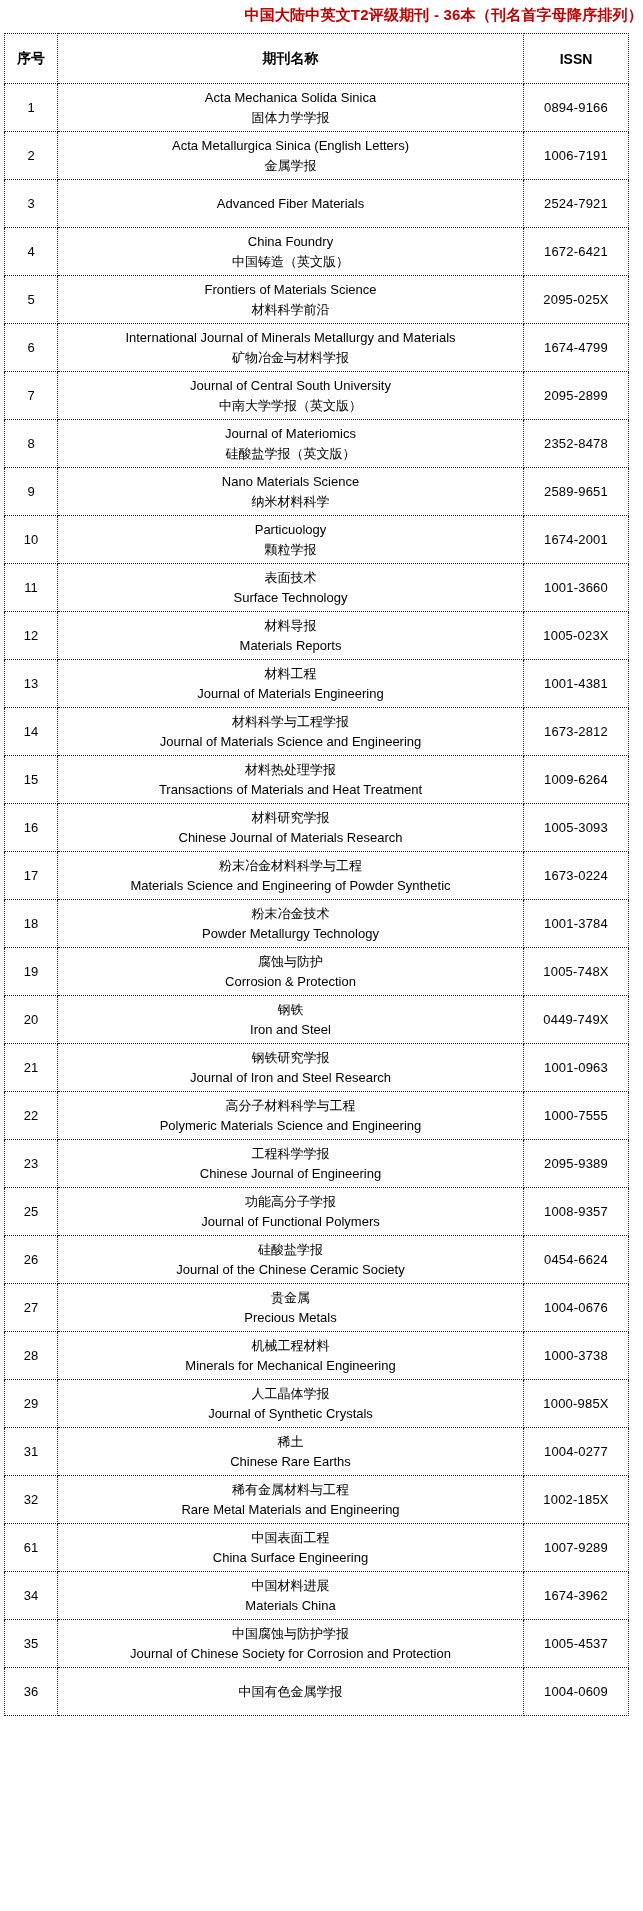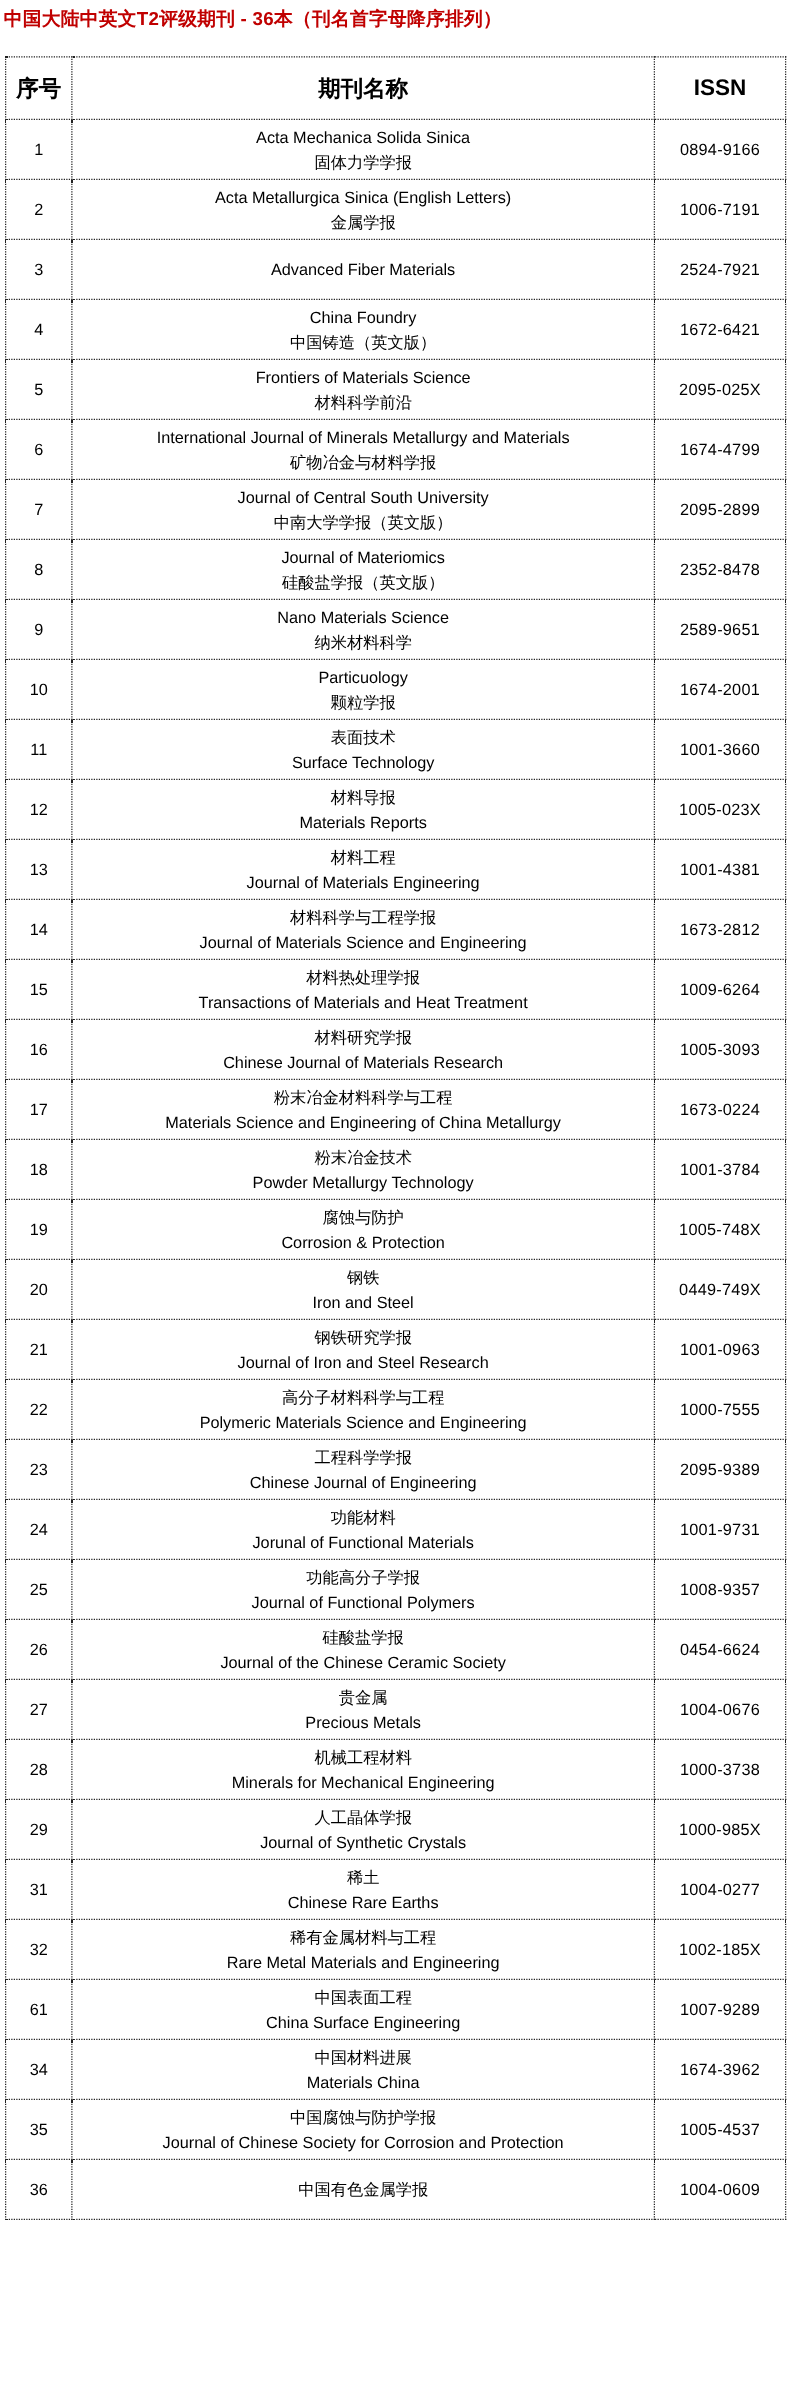--- a/index.html
+++ b/index.html
@@ -9,40 +9,41 @@
     font-family:"Liberation Sans", sans-serif;
     color:#000;
     position:relative;
     overflow:hidden;
   }
   .page { padding:6px 0 0 3px; }
   .title {
     font-size:15px;
     font-weight:bold;
     letter-spacing:0.2px;
-    margin-bottom:20px;
+    margin-bottom:8px;
+    text-align:right;
   }
   table.journal-table {
     border-collapse:collapse;
     table-layout:fixed;
     width:624px;
     margin-left:1px;
   }
   .journal-table col.col-no   { width:53px; }
   .journal-table col.col-name { width:466px; }
   .journal-table col.col-issn { width:105px; }
   .journal-table th, .journal-table td {
     border:1px dotted #222;
     text-align:center;
     vertical-align:middle;
     background:#fff;
   }
   .journal-table th {
     height:50px;
-    font-size:18px;
+    font-size:14px;
     font-weight:bold;
     color:#000;
   }
   .journal-table tbody td {
     height:48px;
     font-size:13px;
     padding:2px 4px;
     color:#000;
   }
   .name-line { line-height:20px; white-space:nowrap; overflow:hidden; }
@@ -192,21 +193,21 @@
           <td>
             <div class="name-line">材料研究学报</div>
             <div class="name-line">Chinese Journal of Materials Research</div>
           </td>
           <td class="issn">1005-3093</td>
         </tr>
         <tr>
           <td>17</td>
           <td>
             <div class="name-line">粉末冶金材料科学与工程</div>
-            <div class="name-line">Materials Science and Engineering of China Metallurgy</div>
+            <div class="name-line">Materials Science and Engineering of Powder Synthetic</div>
           </td>
           <td class="issn">1673-0224</td>
         </tr>
         <tr>
           <td>18</td>
           <td>
             <div class="name-line">粉末冶金技术</div>
             <div class="name-line">Powder Metallurgy Technology</div>
           </td>
           <td class="issn">1001-3784</td>
@@ -243,28 +244,20 @@
           </td>
           <td class="issn">1000-7555</td>
         </tr>
         <tr>
           <td>23</td>
           <td>
             <div class="name-line">工程科学学报</div>
             <div class="name-line">Chinese Journal of Engineering</div>
           </td>
           <td class="issn">2095-9389</td>
-        </tr>
-        <tr>
-          <td>24</td>
-          <td>
-            <div class="name-line">功能材料</div>
-            <div class="name-line">Jorunal of Functional Materials</div>
-          </td>
-          <td class="issn">1001-9731</td>
         </tr>
         <tr>
           <td>25</td>
           <td>
             <div class="name-line">功能高分子学报</div>
             <div class="name-line">Journal of Functional Polymers</div>
           </td>
           <td class="issn">1008-9357</td>
         </tr>
         <tr>

